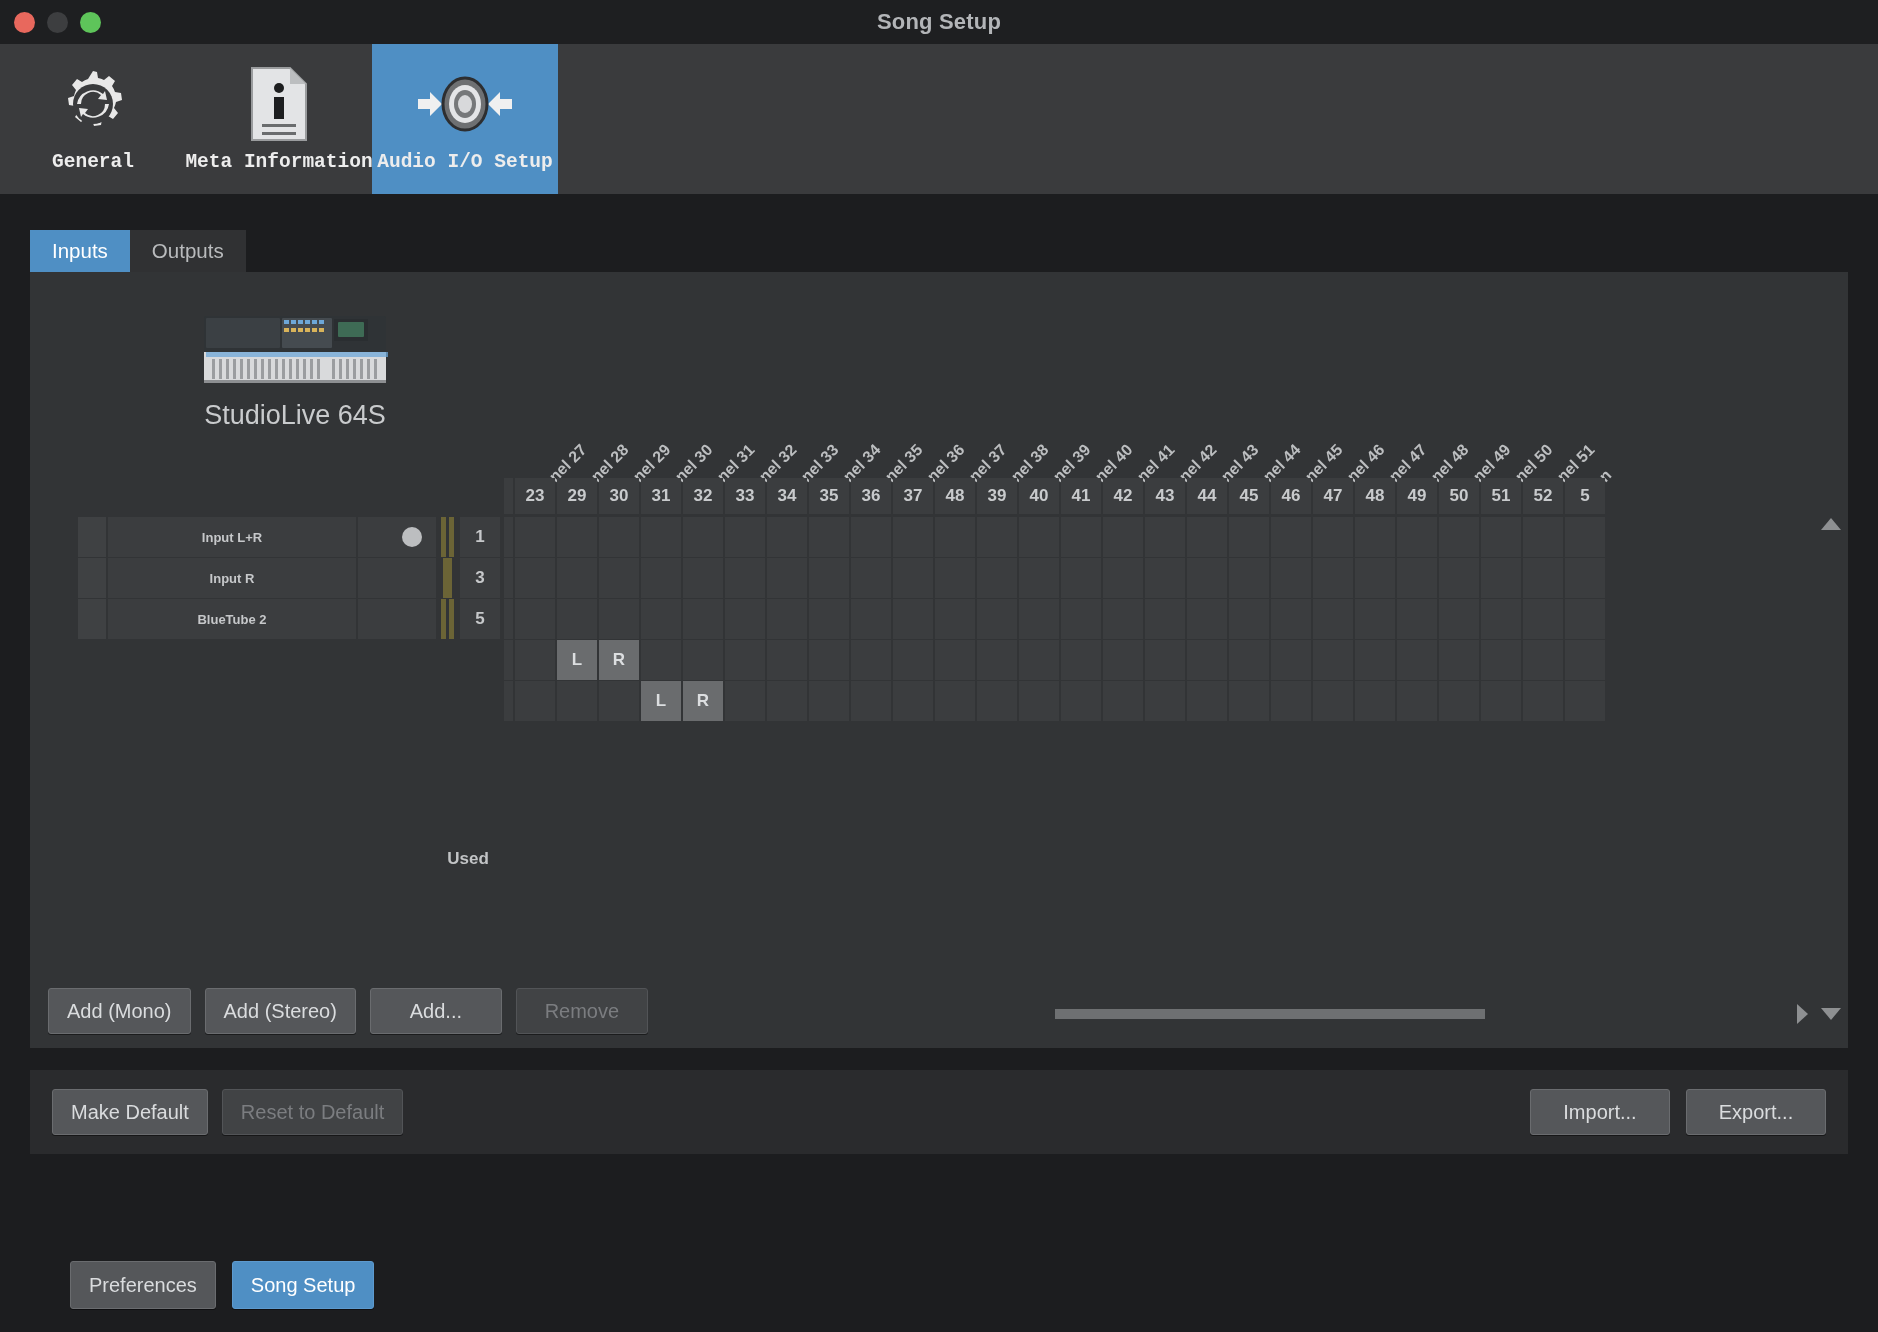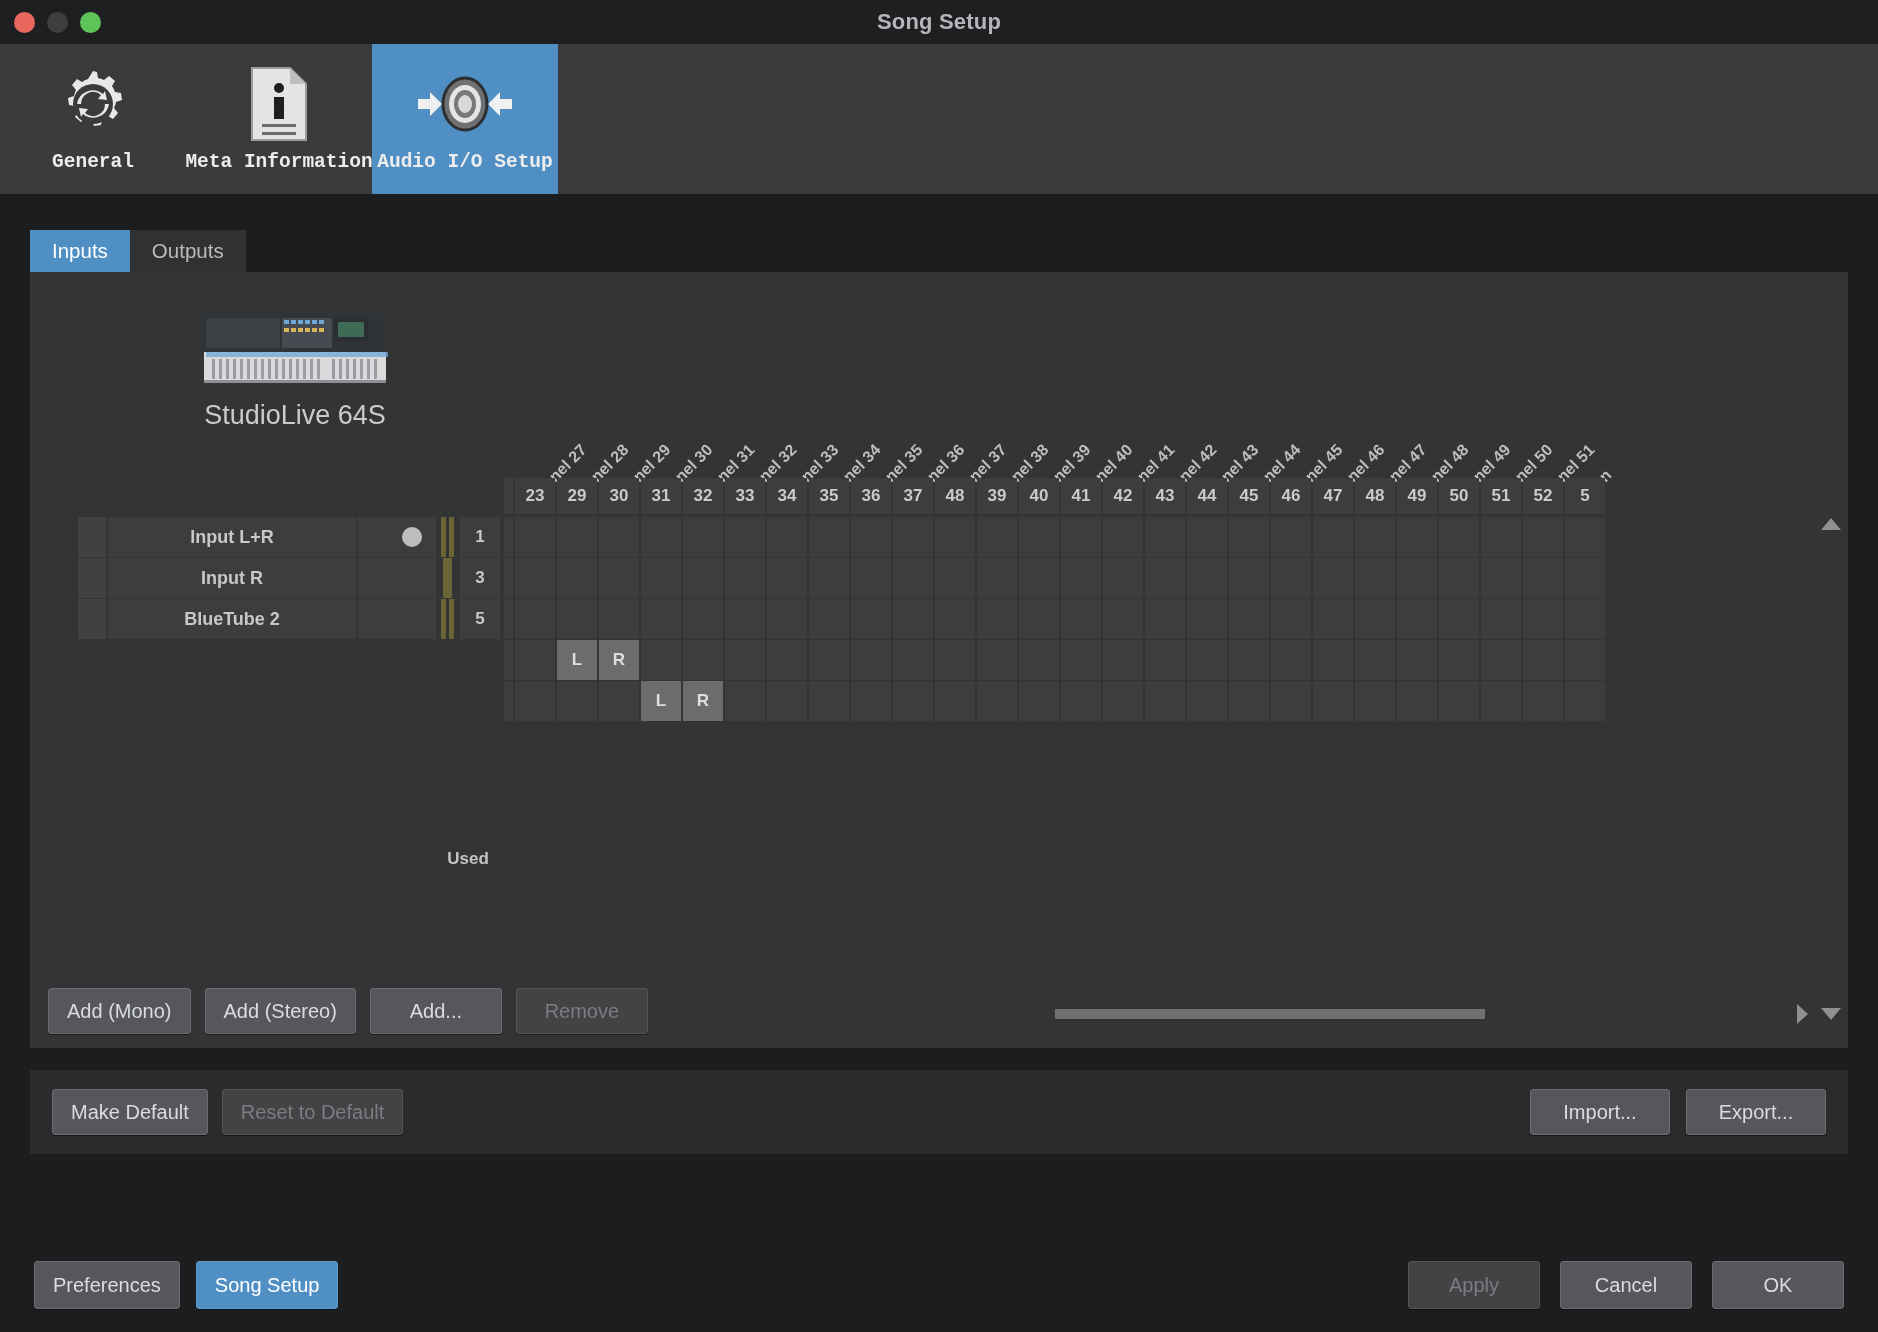--- a/index.html
+++ b/index.html
@@ -58,21 +58,21 @@
     text-align: center; font-size: 17px; font-weight: bold; color: #c2c4c6;
   }
 
   
   .rows { position: absolute; left: 48px; top: 245px; }
   .row { display: flex; height: 40px; margin-bottom: 1px; }
   .row .handle { width: 28px; background: #3f4143; margin-right: 2px; }
   .row .name {
     width: 248px; background: #3b3d3f; display: flex;
     align-items: center; justify-content: center;
-    font-size: 18px; font-weight: bold; color: #c6c8ca; margin-right: 2px;
+    font-size: 13px; font-weight: bold; color: #c6c8ca; margin-right: 2px;
   }
   .row .used {
     width: 78px; background: #3b3d3f; display: flex;
     align-items: center; justify-content: flex-end; gap: 6px;
     padding-right: 14px;
   }
   .fx-tag { font-size: 16px; color: #c2c4c6; }
   .used-dot { width: 20px; height: 20px; border-radius: 50%; background: #bcbec0; }
 
   
@@ -143,21 +143,21 @@
     display: flex; align-items: center; padding: 0 22px;
   }
   .defaults-left { display: flex; gap: 14px; }
   .defaults-right { margin-left: auto; display: flex; gap: 16px; }
   .defaults-right .btn, .defaults-left .btn { min-width: 140px; }
 
   .footer {
     position: absolute; left: 0; right: 0; bottom: 0; height: 94px;
     background: #1c1d1f; display: flex; align-items: center; padding: 0 34px;
   }
-  .footer-left { display: flex; gap: 16px; }
+  .footer-left { display: flex; gap: 16px; margin-left: 36px; }
   .footer-right { margin-left: auto; display: flex; gap: 20px; }
   .footer .btn { min-width: 126px; height: 48px; }
   .footer-right .btn { min-width: 132px; }
 
   
   .mixer-img { width: 186px; height: 72px; }
 </style>
 </head>
 <body>
 
@@ -560,18 +560,13 @@
     </div>
   </div>
 
 </div>
 
 <div class="footer">
   <div class="footer-left">
     <button class="btn">Preferences</button>
     <button class="btn primary">Song Setup</button>
   </div>
-  <div class="footer-right">
-    <button class="btn disabled">Apply</button>
-    <button class="btn">Cancel</button>
-    <button class="btn">OK</button>
-  </div>
 </div>
 
 </body></html>

